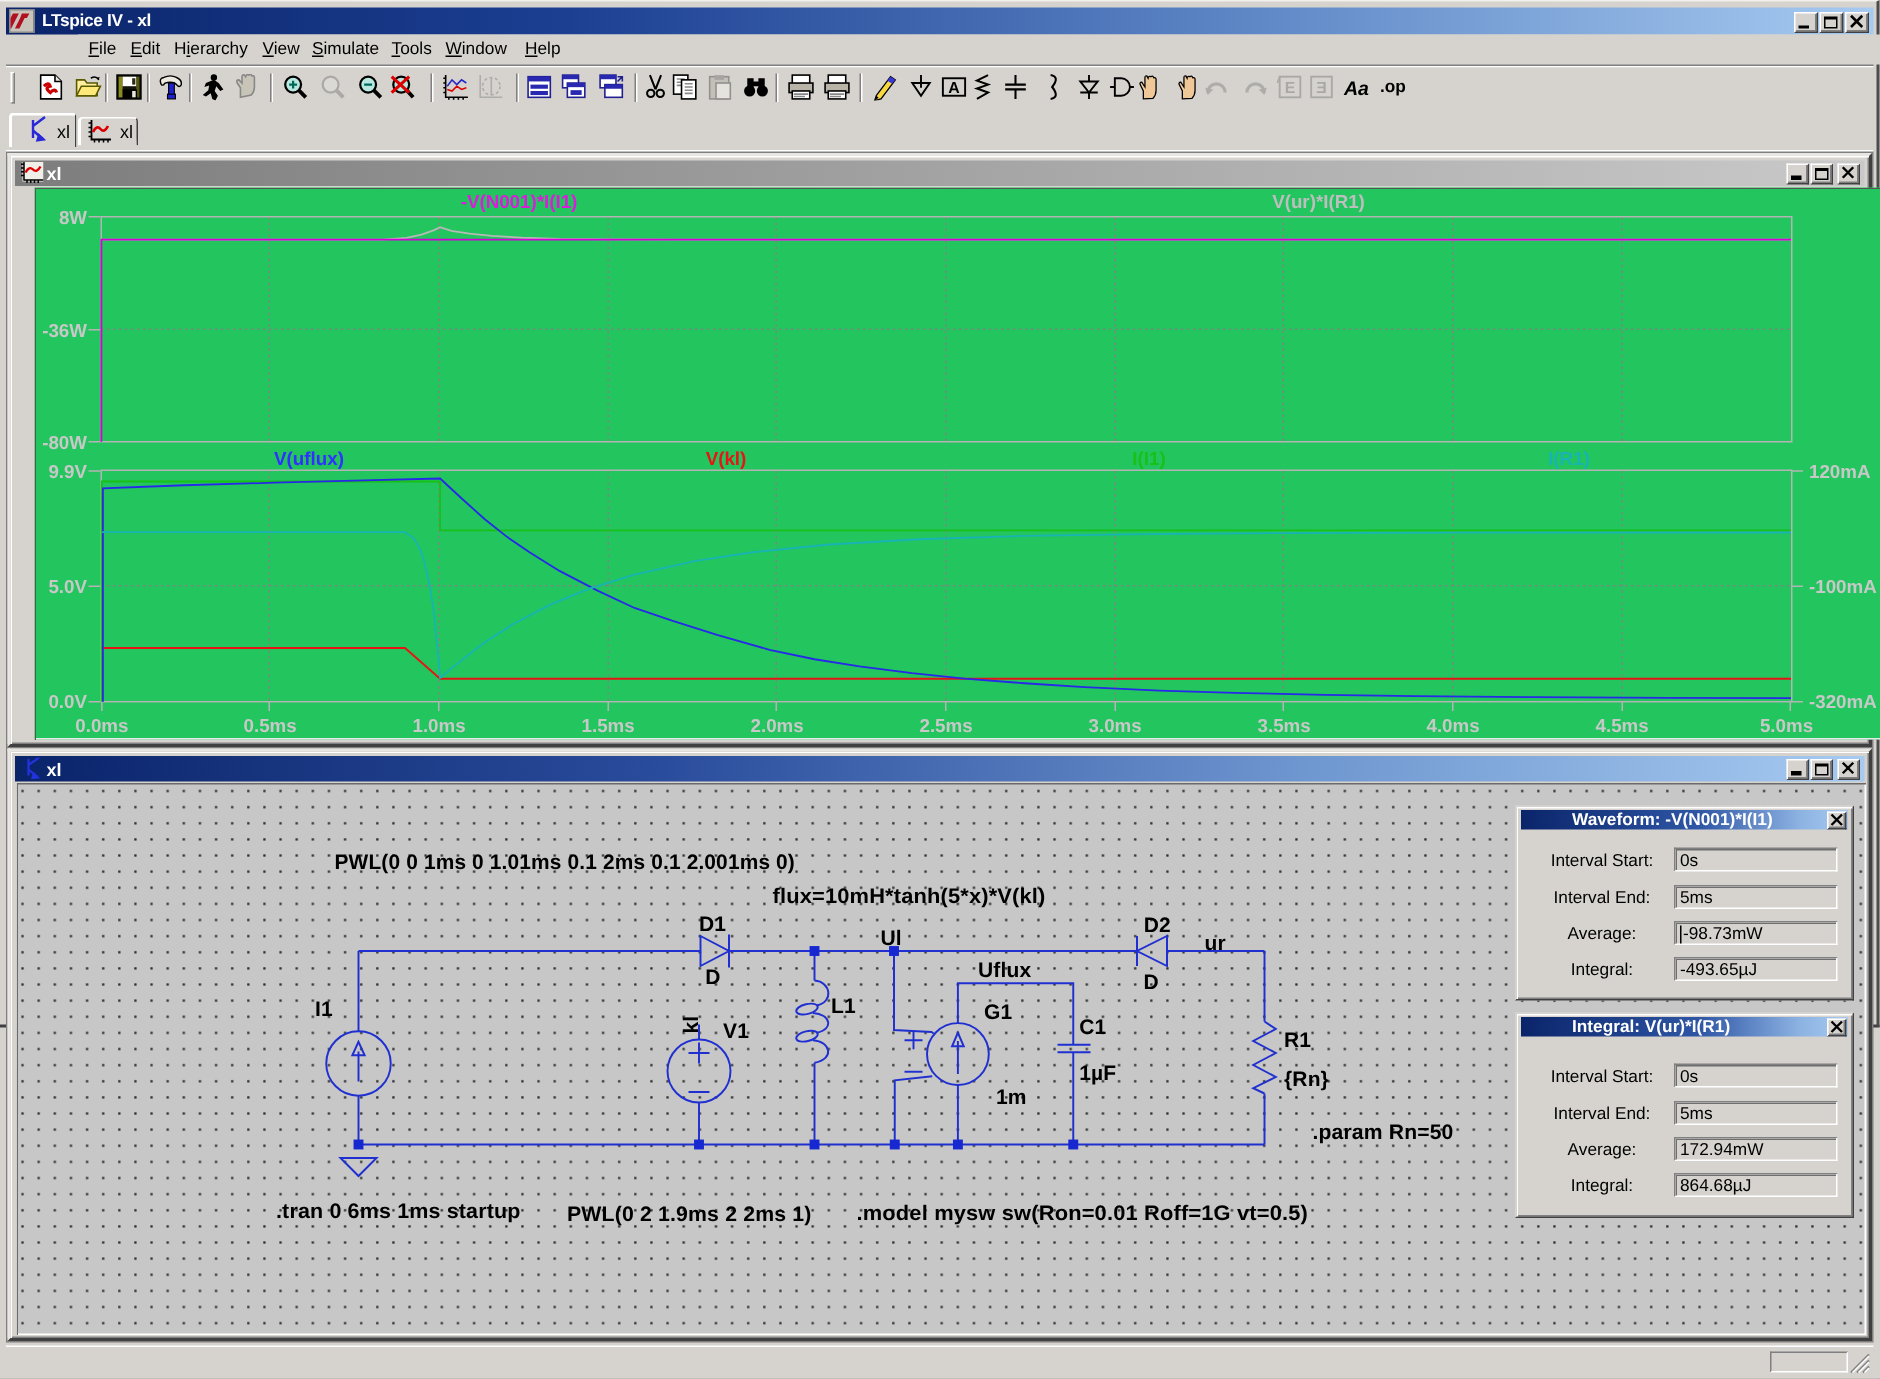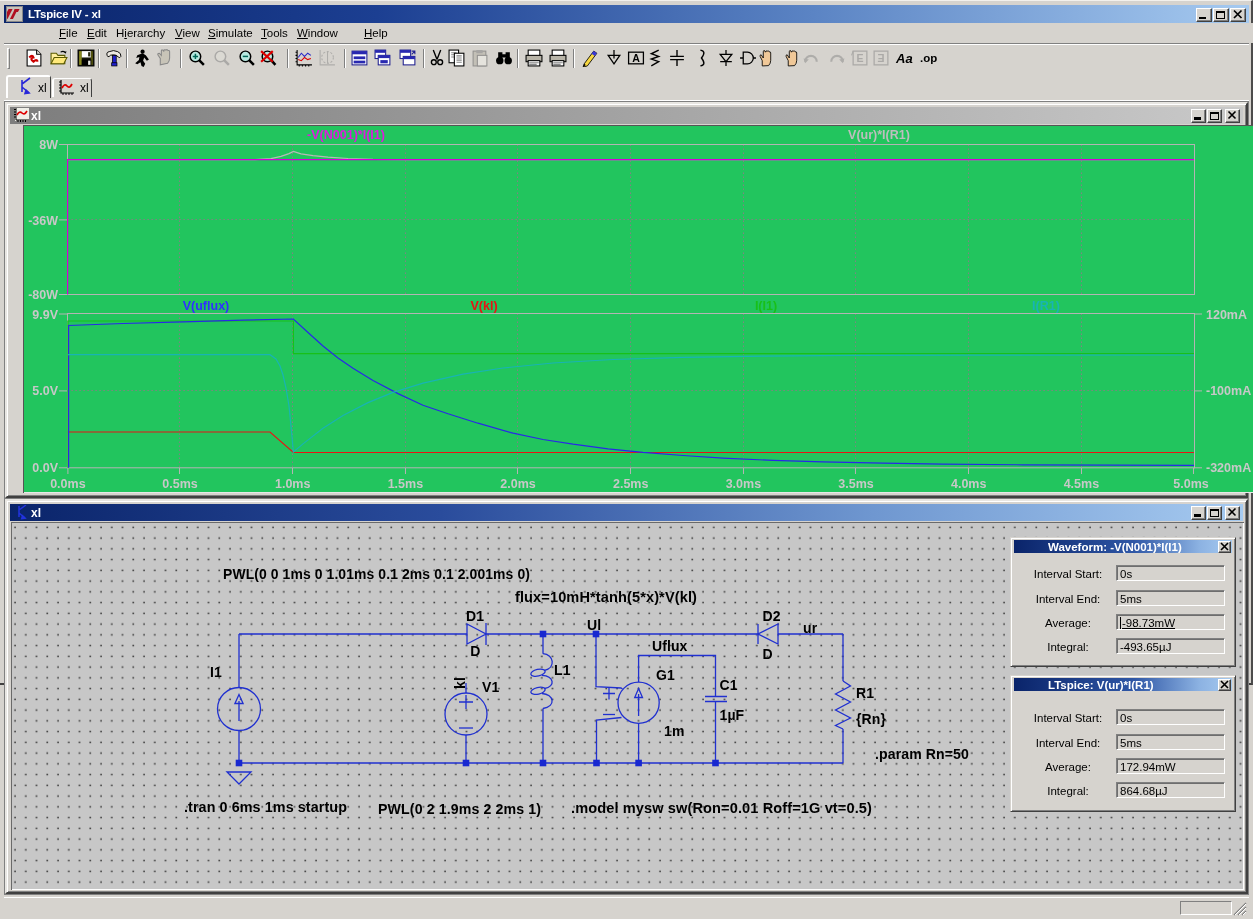--- a/index.html
+++ b/index.html
@@ -85,21 +85,21 @@
       </div>
   </div>
   <div class="menubar">
     <span style="left:7px"><u>F</u>ile</span>
     <span style="left:35px"><u>E</u>dit</span>
     <span style="left:64px">H<u>i</u>erarchy</span>
     <span style="left:123px"><u>V</u>iew</span>
     <span style="left:156px"><u>S</u>imulate</span>
     <span style="left:209px"><u>T</u>ools</span>
     <span style="left:245px"><u>W</u>indow</span>
-    <span style="left:312px"><u>H</u>elp</span>
+    <span style="left:298px"><u>H</u>elp</span>
   </div>
   <div class="mline"></div>
   <div class="toolbar" id="toolbar">
     <div class="tbgrip"></div>
     <div class="tbsep" style="left:66px"></div>
     <div class="tbsep" style="left:94px"></div>
     <div class="tbsep" style="left:122px"></div>
     <div class="tbsep" style="left:176px"></div>
     <div class="tbsep" style="left:283px"></div>
     <div class="tbsep" style="left:340px"></div>
@@ -494,28 +494,28 @@
           <svg width="11" height="10" style="position:absolute;left:0px;top:0px">
             <path d="M2 1 L9 8 M9 1 L2 8" stroke="#000" stroke-width="1.6"></path>
           </svg>
         </div>
       </div>
     <div class="dlab" style="left:12px;top:30px;">Interval Start:</div>
     <div class="dfield" style="top:27px;">0s</div>
     <div class="dlab" style="left:12px;top:55px;">Interval End:</div>
     <div class="dfield" style="top:52px;">5ms</div>
     <div class="dlab" style="left:12px;top:79px;">Average:</div>
-    <div class="dfield" style="top:76px;text-decoration:underline;"><span style="border-left:1px solid #000;padding-left:1px">-98.73mW</span></div>
+    <div class="dfield" style="top:76px;"><span style="border-left:1px solid #000;padding-left:1px">-98.73mW</span></div>
     <div class="dlab" style="left:12px;top:103px;">Integral:</div>
     <div class="dfield" style="top:100px;">-493.65µJ</div>
   </div>
 
   <div class="dlg" id="dlg2" style="left:1010px;top:674px;width:226px;height:137px">
     <div class="dtitle">
-        <div class="dtext">LTspice: V(ur)*I(R1)</div>
+        <div class="dtext">Integral: V(ur)*I(R1)</div>
         <div class="dx">
           <svg width="11" height="10" style="position:absolute;left:0px;top:0px">
             <path d="M2 1 L9 8 M9 1 L2 8" stroke="#000" stroke-width="1.6"></path>
           </svg>
         </div>
       </div>
     <div class="dlab" style="left:12px;top:36px;">Interval Start:</div>
     <div class="dfield" style="top:33px;">0s</div>
     <div class="dlab" style="left:12px;top:61px;">Interval End:</div>
     <div class="dfield" style="top:58px;">5ms</div>

